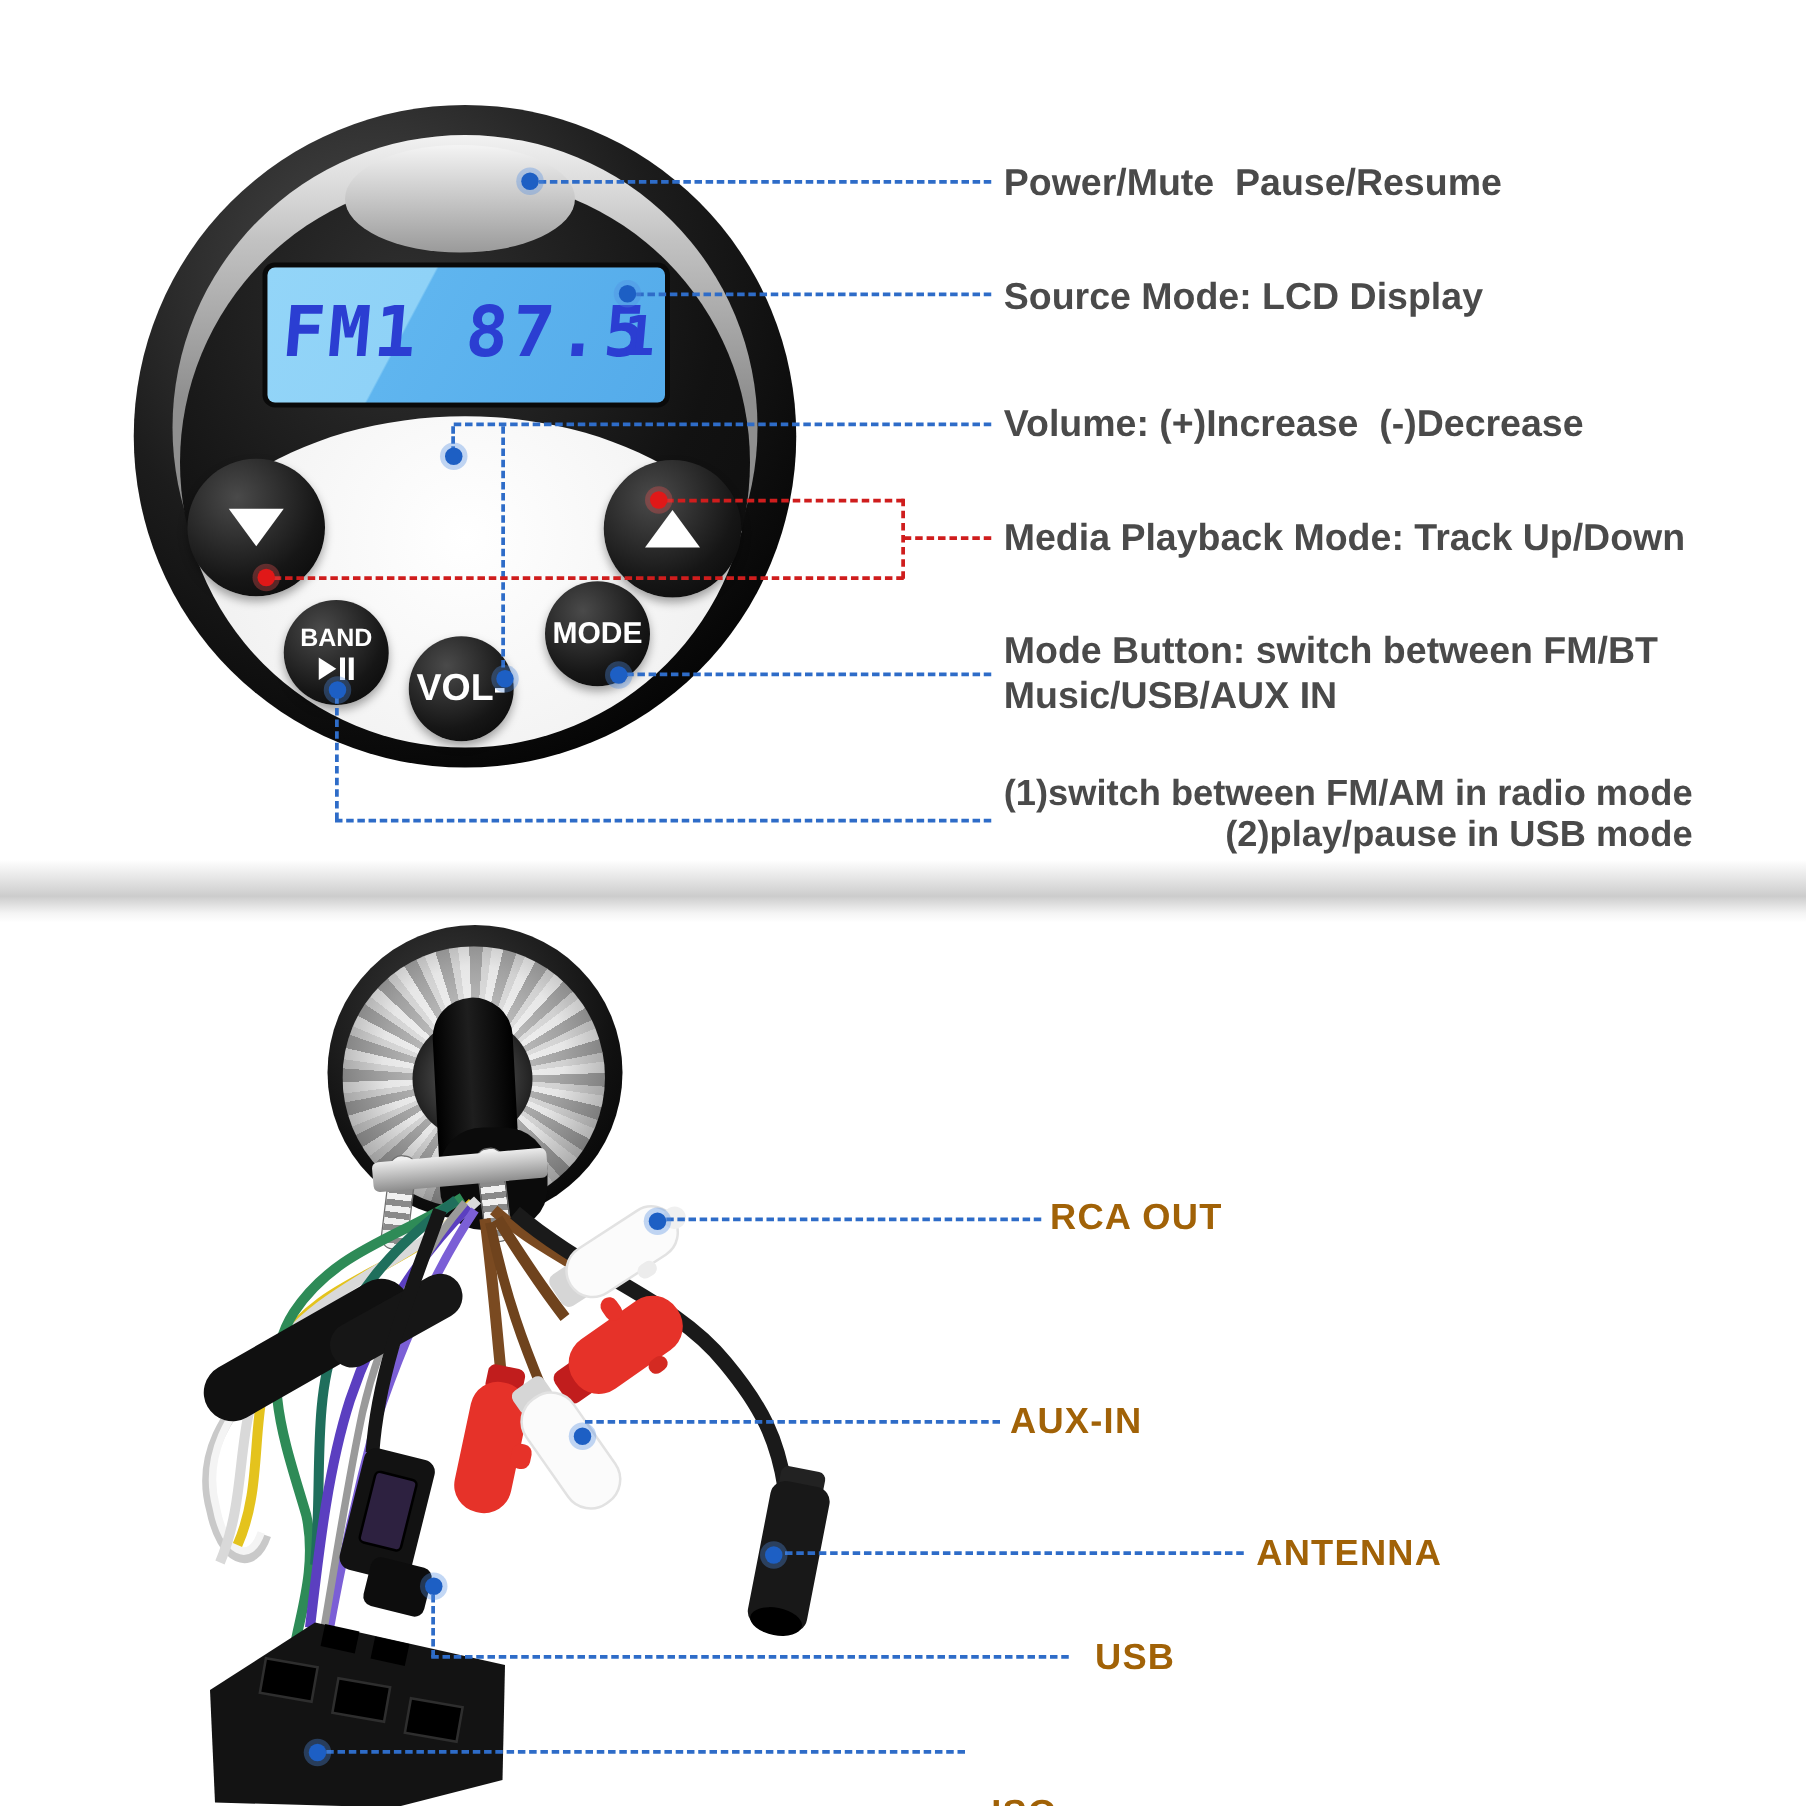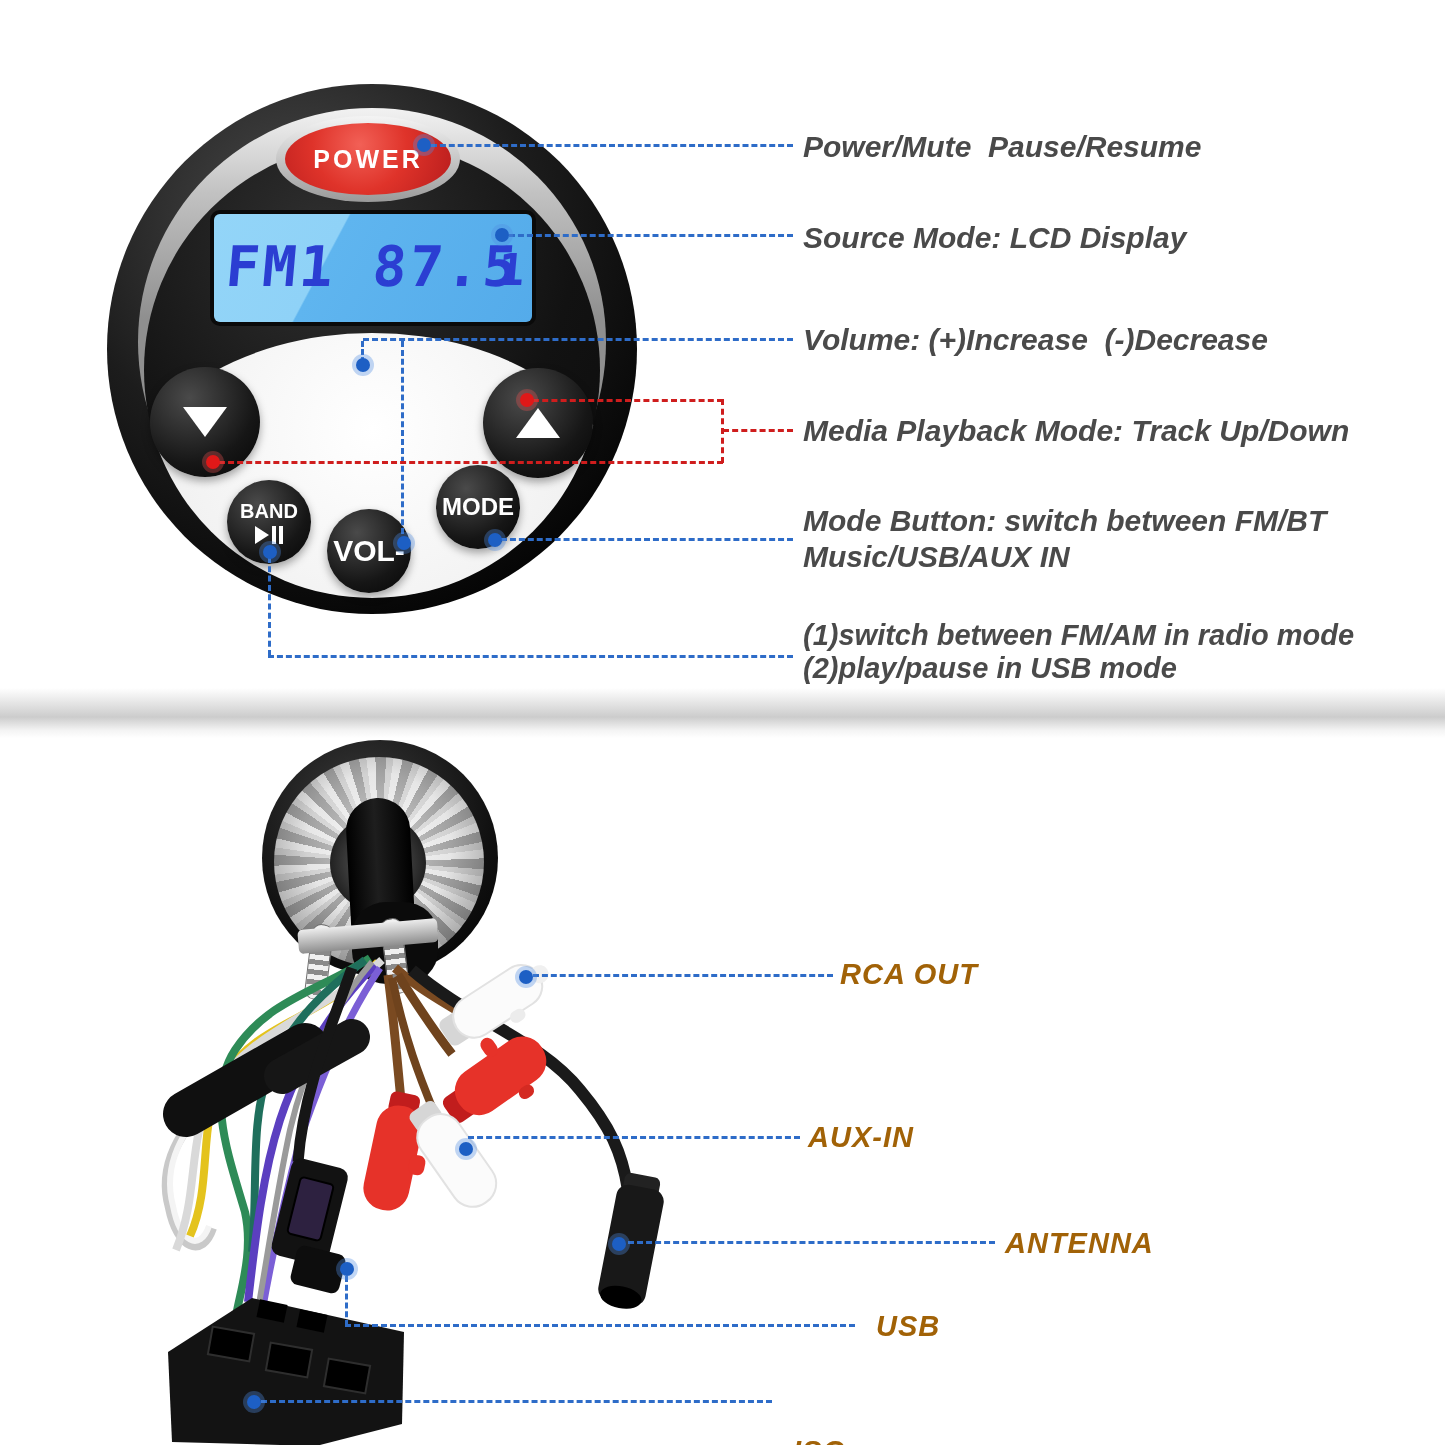--- a/index.html
+++ b/index.html
@@ -91,23 +91,20 @@
 
     <div class="abs panel" style="left:-22px;top:191px;"></div>
 
     <div class="abs lcd" style="left:70px;top:72px;">
       <div class="lcd-text">FM1 87.5</div>
       <div class="lcd-digit">1</div>
     </div>
   </div>
 
   <div class="abs power-ring"></div>
-  <div class="abs power-btn">
-    <span>POWER</span>
-  </div>
 
   <div class="btn" style="left:150px;top:367px;width:110px;height:110px;">
     <span class="tri-down"></span>
   </div>
   <div class="btn" style="left:483px;top:368px;width:110px;height:110px;">
     <span class="tri-up"></span>
   </div>
   <div class="btn" style="left:227px;top:480px;width:84px;height:84px;font-size:20px;">
     <span class="band-inner">
       <span>BAND</span>
@@ -200,21 +197,21 @@
     <g>
       <path d="M 168 1352 L 252 1298 L 404 1332 L 402 1424 L 316 1446 L 172 1442 Z" fill="#131313"></path>
       <rect x="210" y="1330" width="42" height="28" fill="#000" stroke="#2e2e2e" stroke-width="2" transform="rotate(10 231 1344)"></rect>
       <rect x="268" y="1346" width="42" height="28" fill="#000" stroke="#2e2e2e" stroke-width="2" transform="rotate(10 289 1360)"></rect>
       <rect x="326" y="1362" width="42" height="28" fill="#000" stroke="#2e2e2e" stroke-width="2" transform="rotate(10 347 1376)"></rect>
       <rect x="258" y="1302" width="28" height="18" fill="#000" transform="rotate(12 272 1311)"></rect>
       <rect x="298" y="1312" width="28" height="18" fill="#000" transform="rotate(12 312 1321)"></rect>
     </g>
   </svg>
 
-  <div class="abs callout-layer" style="left:0;top:0;width:1445px;height:1445px;pointer-events:none;font-style:italic;">
+  <div class="abs callout-layer" style="left:0;top:0;width:1445px;height:1445px;pointer-events:none;">
 
     <div class="abs dash-h" style="left:431px;top:144px;width:362px;"></div>
     <div class="abs dot" style="left:417px;top:138px;"></div>
     <div class="abs label" style="left:803px;top:130px;">Power/Mute&nbsp; Pause/Resume</div>
 
     <div class="abs dash-h" style="left:509px;top:234px;width:284px;"></div>
     <div class="abs dot" style="left:495px;top:228px;"></div>
     <div class="abs label" style="left:803px;top:221px;">Source Mode: LCD Display</div>
 
     <div class="abs dash-h" style="left:363px;top:338px;width:430px;"></div>
@@ -235,21 +232,21 @@
     <div class="abs dash-h" style="left:501px;top:538px;width:292px;"></div>
     <div class="abs dot" style="left:488px;top:533px;"></div>
     <div class="abs label two" style="left:803px;top:503px;">
       <div>Mode Button: switch between FM/BT</div>
       <div>Music/USB/AUX IN</div>
     </div>
 
     <div class="abs dash-v" style="left:268px;top:557px;height:99px;"></div>
     <div class="abs dash-h" style="left:268px;top:655px;width:525px;"></div>
     <div class="abs dot" style="left:263px;top:545px;"></div>
-    <div class="abs label two2" style="left:803px;top:619px;">
+    <div class="abs label two2" style="left:803px;top:619px;text-align:right;">
       <div>(1)switch between FM/AM in radio mode</div>
       <div>(2)play/pause in USB mode</div>
     </div>
 
     <div class="abs dash-h" style="left:533px;top:974px;width:300px;"></div>
     <div class="abs dot" style="left:519px;top:970px;"></div>
     <div class="abs rlabel" style="left:840px;top:958px;">RCA OUT</div>
 
     <div class="abs dash-h" style="left:468px;top:1136px;width:332px;"></div>
     <div class="abs dot" style="left:459px;top:1142px;"></div>

